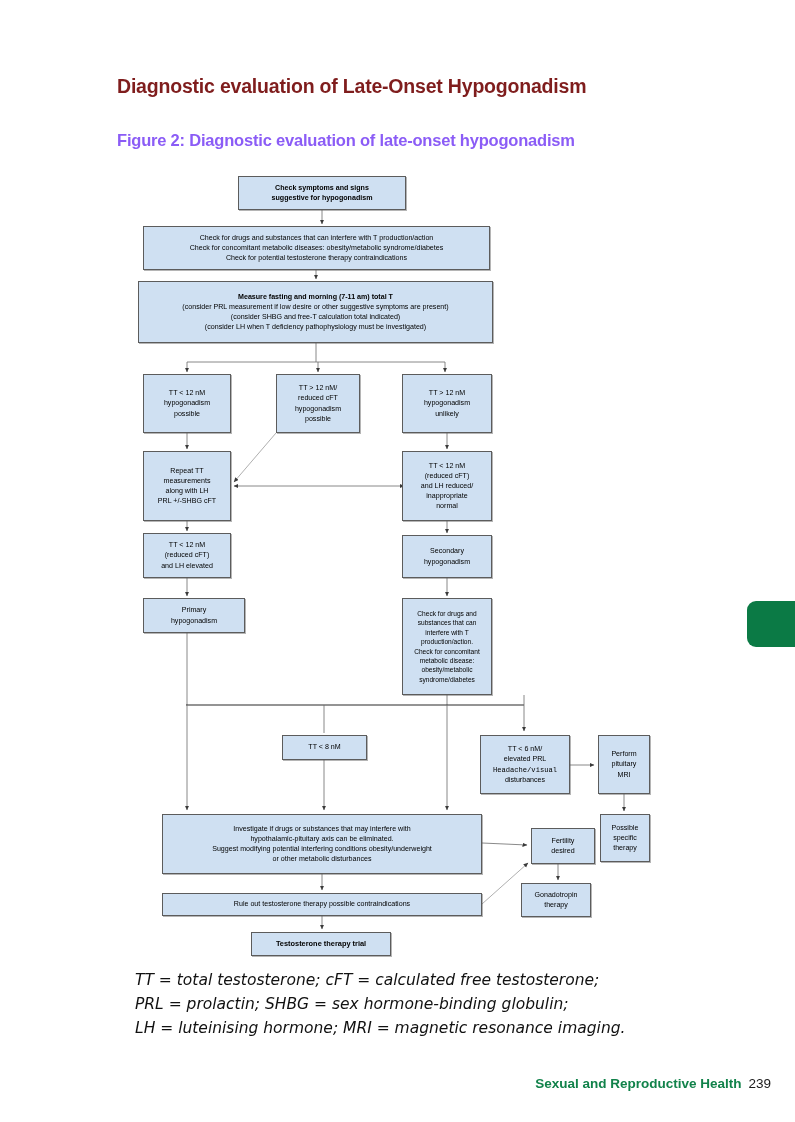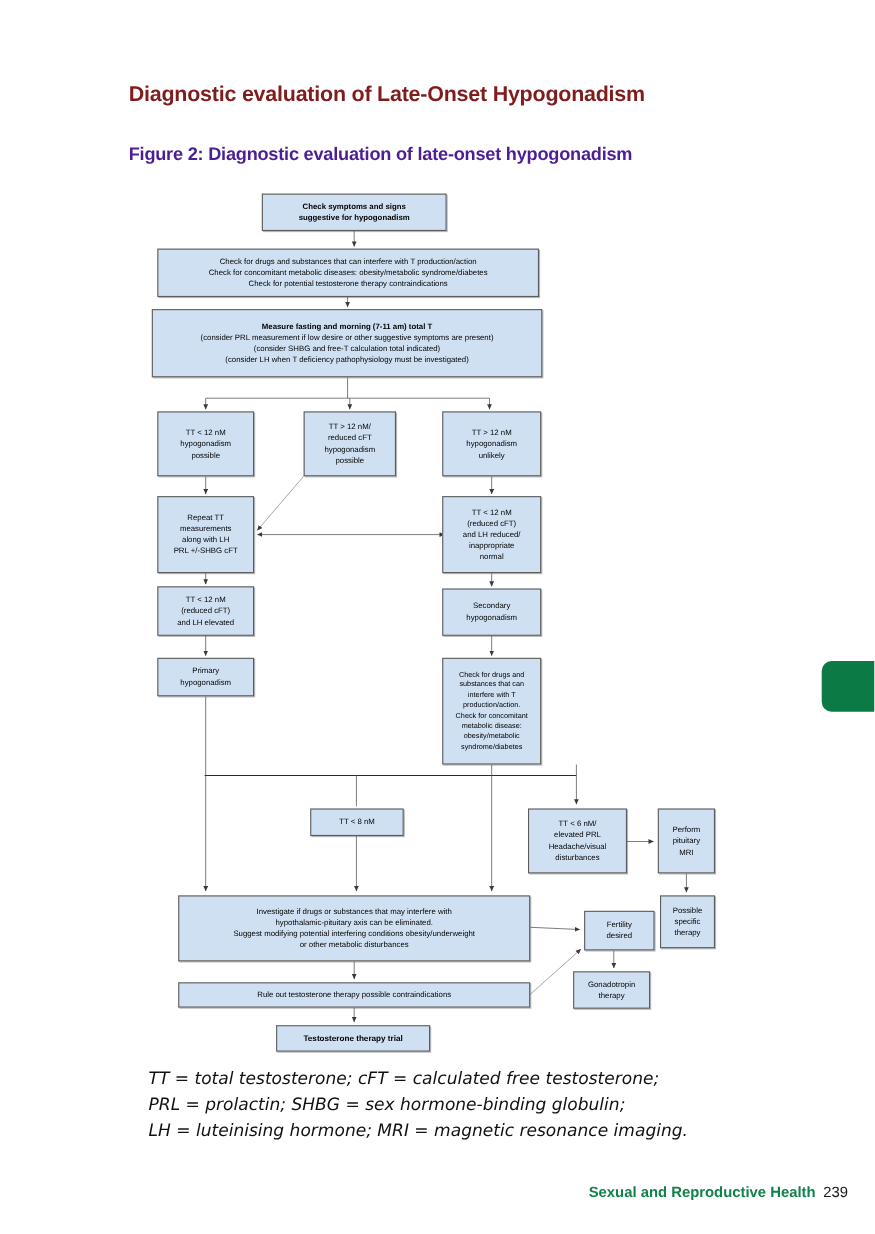--- a/index.html
+++ b/index.html
@@ -13,21 +13,21 @@
 
   
   #page-title{
     position:absolute;left:117px;top:62px;width:640px;
     font-size:19.5px;font-weight:bold;letter-spacing:-0.2px;
     color:#7f1d1d;line-height:1.2;
   }
   #figure-title{
     position:absolute;left:117px;top:117px;width:640px;
     font-size:16.5px;font-weight:bold;letter-spacing:-0.2px;
-    color:#4c1d95;line-height:1.2;
+    color:#8b5cf6;line-height:1.2;
   }
 
   
   #flowchart{
     position:absolute;left:0;top:0;width:795px;height:1122px;
   }
   #wires{position:absolute;left:0;top:0;width:795px;height:1122px;pointer-events:none;}
 
   .node{
     position:absolute;box-sizing:border-box;
@@ -206,21 +206,21 @@
           <span style="display: block;">(reduced cFT)</span>
           <span style="display: block;">and LH elevated</span>
         </span>
       </div>
       <div class="node t7" style="left: 402px; top: 535px; width: 90px; height: 43px;">
         <span>
           <span style="display: block;">Secondary</span>
           <span style="display: block;">hypogonadism</span>
         </span>
       </div>
-      <div class="node t7" style="left: 143px; top: 598px; width: 88px; height: 35px;">
+      <div class="node t7" style="left: 143px; top: 598px; width: 102px; height: 35px;">
         <span>
           <span style="display: block;">Primary</span>
           <span style="display: block;">hypogonadism</span>
         </span>
       </div>
       <div class="node" style="left: 402px; top: 598px; width: 90px; height: 97px;">
         <span>
           <span style="display: block;">Check for drugs and</span>
           <span style="display: block;">substances that can</span>
           <span style="display: block;">interfere with T</span>
@@ -233,21 +233,21 @@
       </div>
       <div class="node t7" style="left: 282px; top: 735px; width: 85px; height: 25px;">
         <span>
           <span style="display: block;">TT &lt; 8 nM</span>
         </span>
       </div>
       <div class="node t7" style="left: 480px; top: 735px; width: 90px; height: 59px;">
         <span>
           <span style="display: block;">TT &lt; 6 nM/</span>
           <span style="display: block;">elevated PRL</span>
-          <span style="display: block;">Headache/visual</span>
+          <span style="display: block; font-family: Liberation Mono, monospace;">Headache/visual</span>
           <span style="display: block;">disturbances</span>
         </span>
       </div>
       <div class="node t7" style="left: 598px; top: 735px; width: 52px; height: 59px;">
         <span>
           <span style="display: block;">Perform</span>
           <span style="display: block;">pituitary</span>
           <span style="display: block;">MRI</span>
         </span>
       </div>

